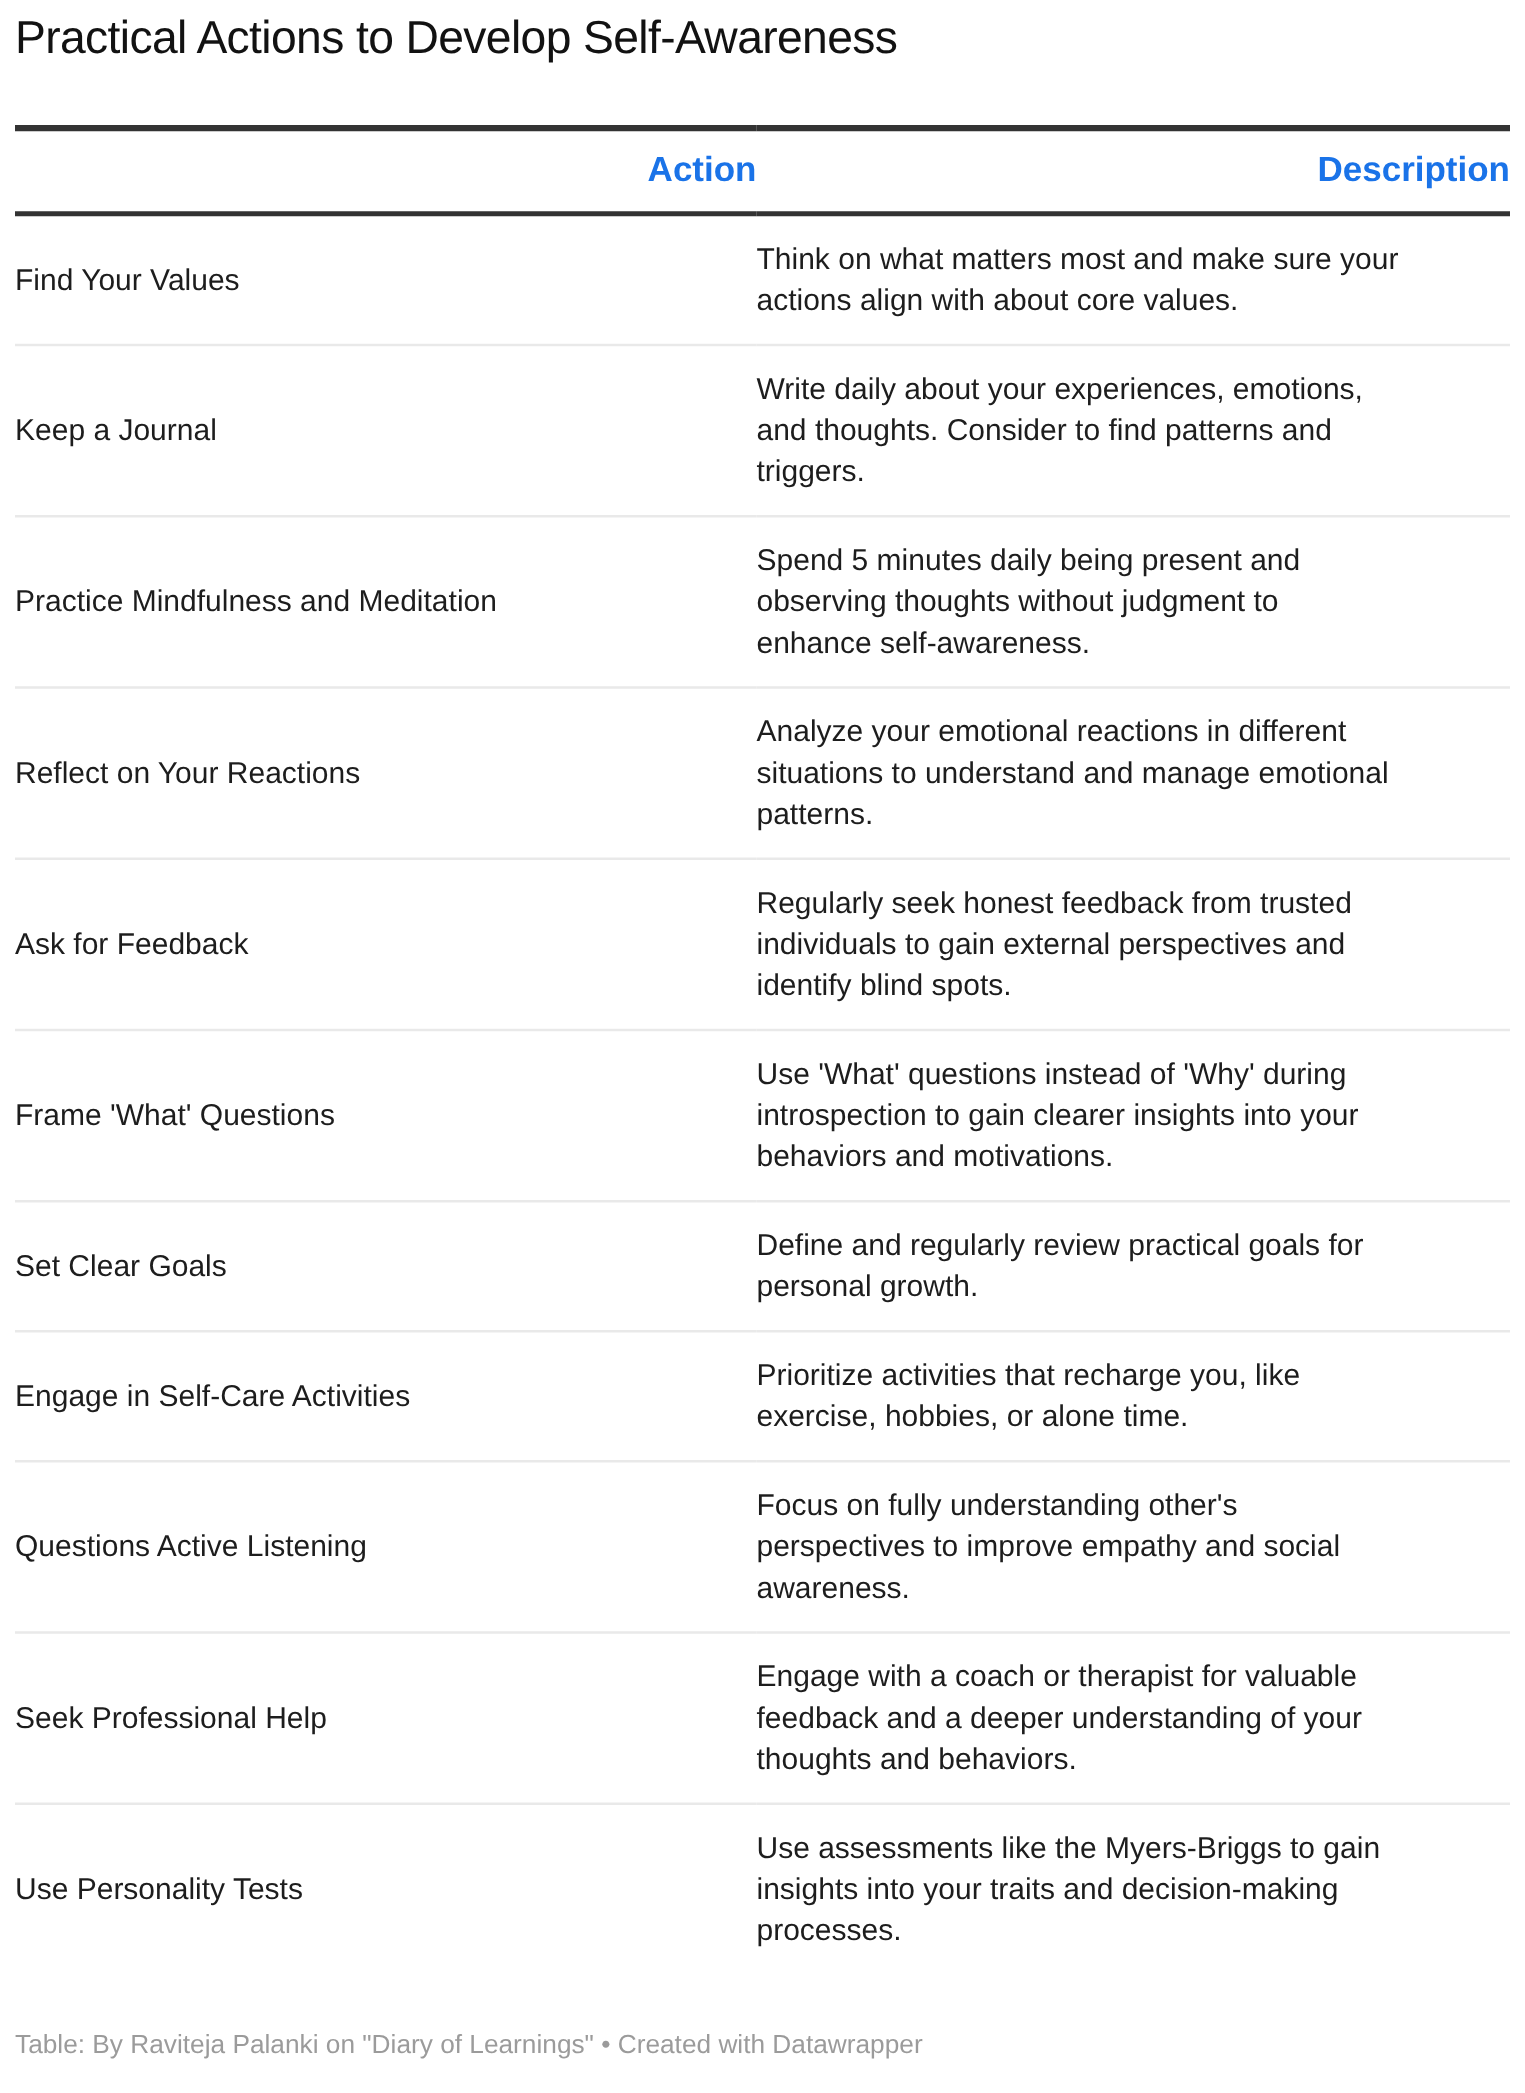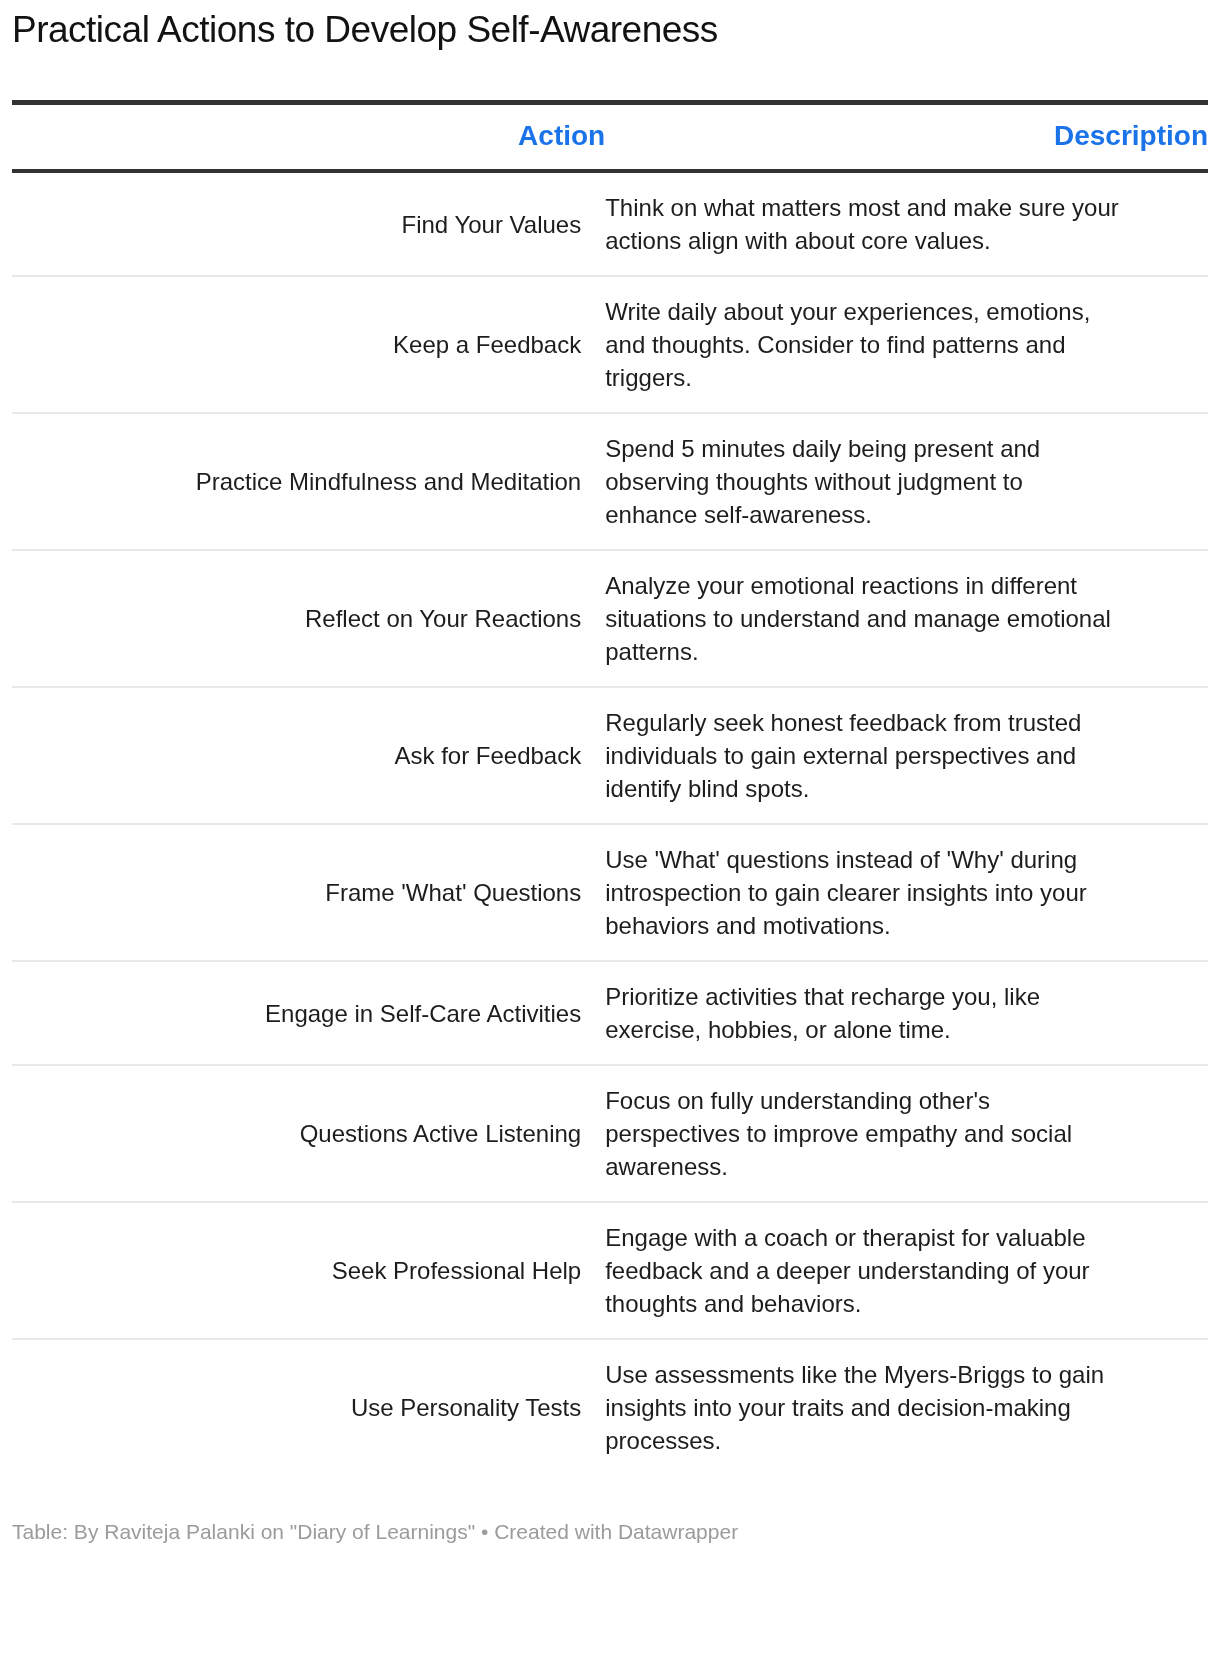--- a/index.html
+++ b/index.html
@@ -46,21 +46,20 @@
     font-size: 24px;
     line-height: 33px;
     color: #1d1d1d;
     padding: 18px 0;
   }
   tbody tr + tr td {
     border-top: 2px solid #e9e9e9;
   }
   td.action-cell {
     padding-right: 24px;
-    text-align: right;
   }
   td.description-cell {
     white-space: pre-line;
   }
   .footer-credit {
     margin-top: 44px;
     margin-bottom: 4px;
     font-size: 21px;
     line-height: 26px;
     color: #9b9b9b;
@@ -84,21 +83,21 @@
         <th>Description</th>
       </tr>
     </thead>
     <tbody>
       <tr>
         <td class="action-cell">Find Your Values</td>
         <td class="description-cell">Think on what matters most and make sure your
 actions align with about core values.</td>
       </tr>
       <tr>
-        <td class="action-cell">Keep a Feedback</td>
+        <td class="action-cell">Keep a Journal</td>
         <td class="description-cell">Write daily about your experiences, emotions,
 and thoughts. Consider to find patterns and
 triggers.</td>
       </tr>
       <tr>
         <td class="action-cell">Practice Mindfulness and Meditation</td>
         <td class="description-cell">Spend 5 minutes daily being present and
 observing thoughts without judgment to
 enhance self-awareness.</td>
       </tr>
@@ -112,20 +111,25 @@
         <td class="action-cell">Ask for Feedback</td>
         <td class="description-cell">Regularly seek honest feedback from trusted
 individuals to gain external perspectives and
 identify blind spots.</td>
       </tr>
       <tr>
         <td class="action-cell">Frame 'What' Questions</td>
         <td class="description-cell">Use 'What' questions instead of 'Why' during
 introspection to gain clearer insights into your
 behaviors and motivations.</td>
+      </tr>
+      <tr>
+        <td class="action-cell">Set Clear Goals</td>
+        <td class="description-cell">Define and regularly review practical goals for
+personal growth.</td>
       </tr>
       <tr>
         <td class="action-cell">Engage in Self-Care Activities</td>
         <td class="description-cell">Prioritize activities that recharge you, like
 exercise, hobbies, or alone time.</td>
       </tr>
       <tr>
         <td class="action-cell">Questions Active Listening</td>
         <td class="description-cell">Focus on fully understanding other's
 perspectives to improve empathy and social

